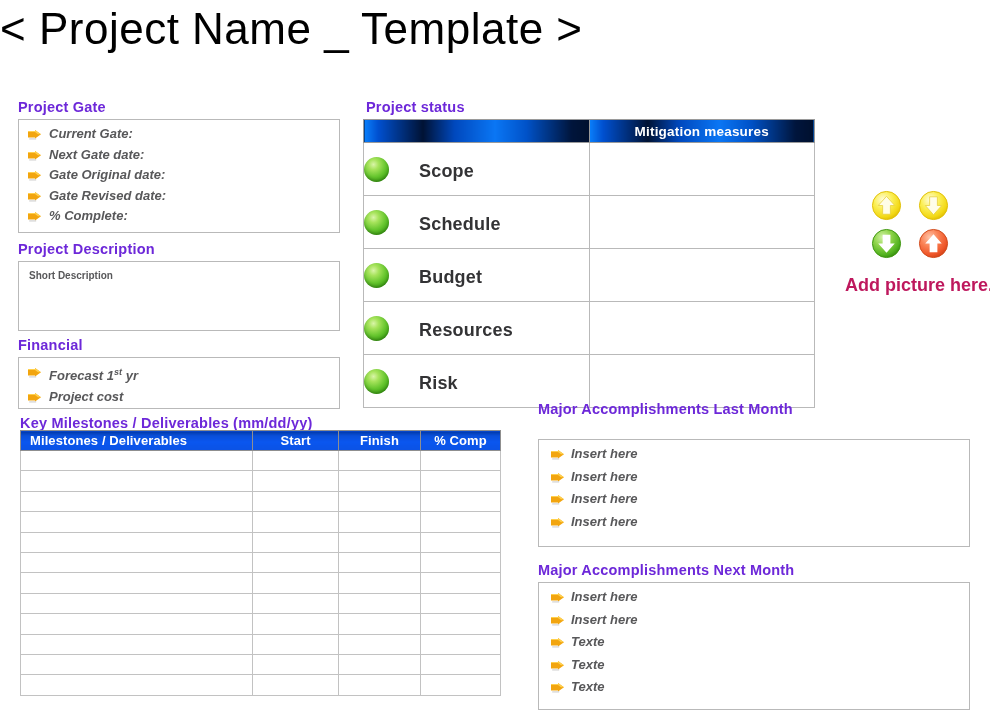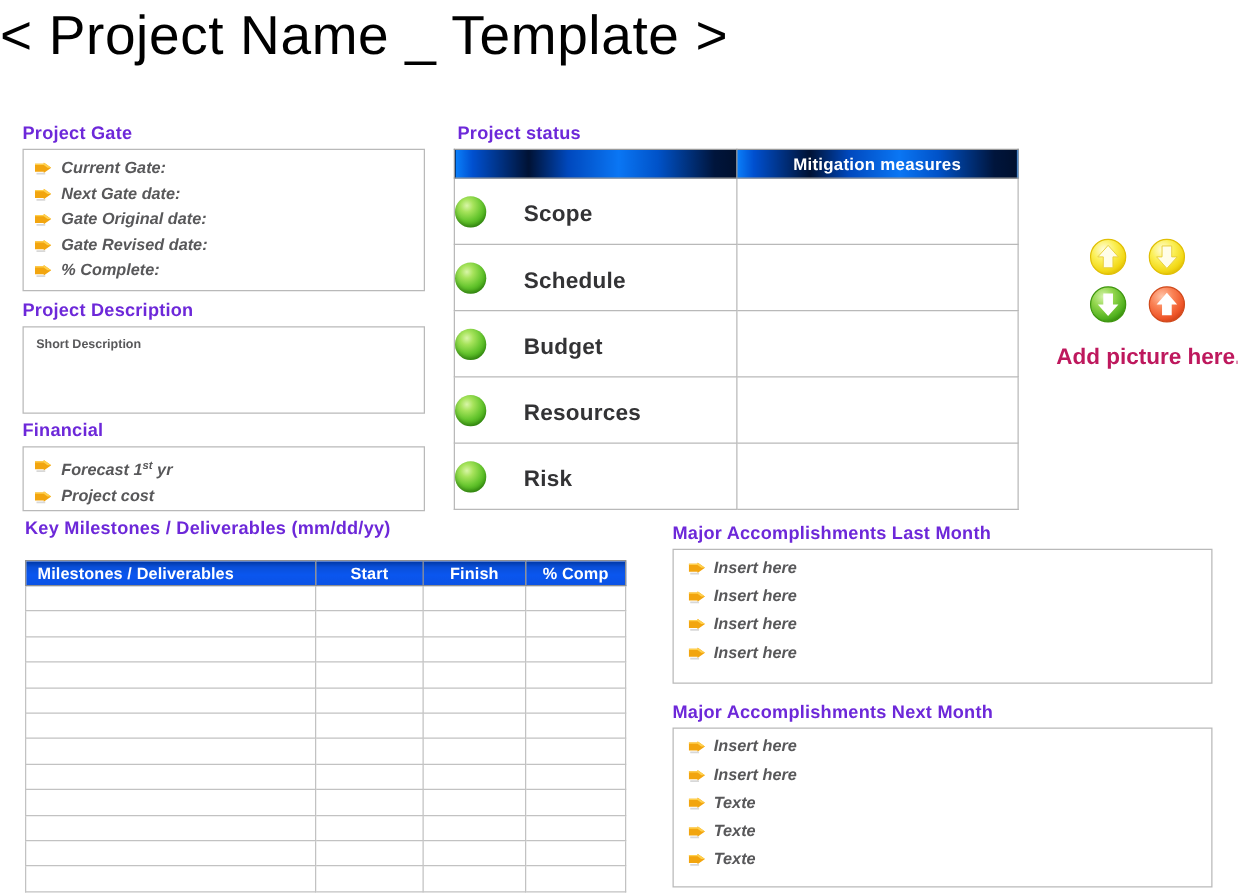--- a/index.html
+++ b/index.html
@@ -191,21 +191,21 @@
     color: #be185d;
     white-space: nowrap;
     text-align: center;
   }
 
   
   #ms-title { left: 20px; top: 415px; }
   #ms-table {
     position: absolute;
     left: 20px;
-    top: 448px;
+    top: 430px;
     width: 480px;
     border-collapse: collapse;
     table-layout: fixed;
     border-radius: 31px;
   }
   #ms-table th {
     border: 1px solid #8f8f8f;
     height: 19px;
     padding: 0 2px;
     background: linear-gradient(to bottom, #0038a8 0%, #0a4fd8 22%, #0a56ef 55%, #0b52e4 100%);
@@ -218,21 +218,21 @@
   }
   #ms-table th.col-name { text-align: left; padding-left: 9px; }
   #ms-table td {
     border: 1px solid #c2c2c2;
     height: 19.4px;
     padding: 0;
     background: #ffffff;
   }
 
   
-  #acc-last-title { left: 538px; top: 419px; }
+  #acc-last-title { left: 538px; top: 401px; }
   #acc-last-panel { left: 538px; top: 439px; width: 432px; height: 108px; }
   #acc-next-title { left: 538px; top: 562px; }
   #acc-next-panel { left: 538px; top: 582px; width: 432px; height: 128px; }
   #acc-last-panel ul.bullets li,
   #acc-next-panel ul.bullets li {
     padding-left: 32px;
     margin-bottom: 6.5px;
   }
   #acc-last-panel .bullet-ico,
   #acc-next-panel .bullet-ico { left: 12px; }

